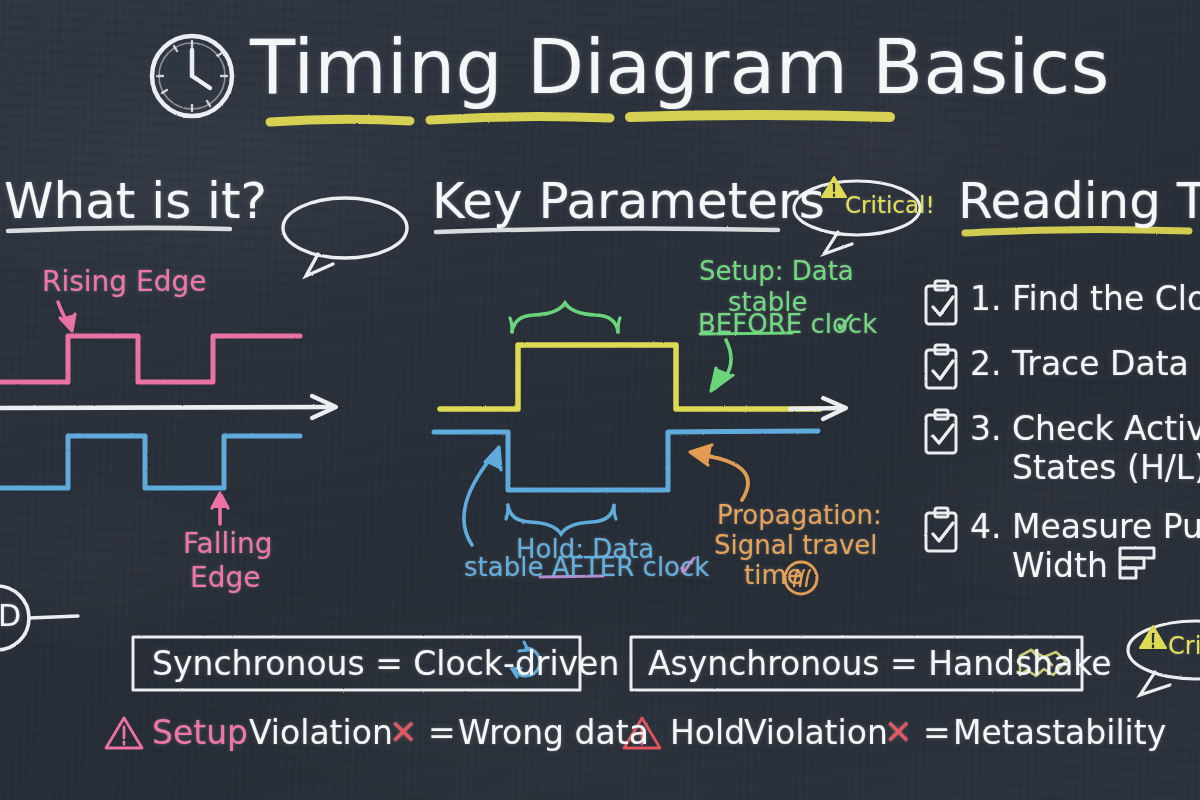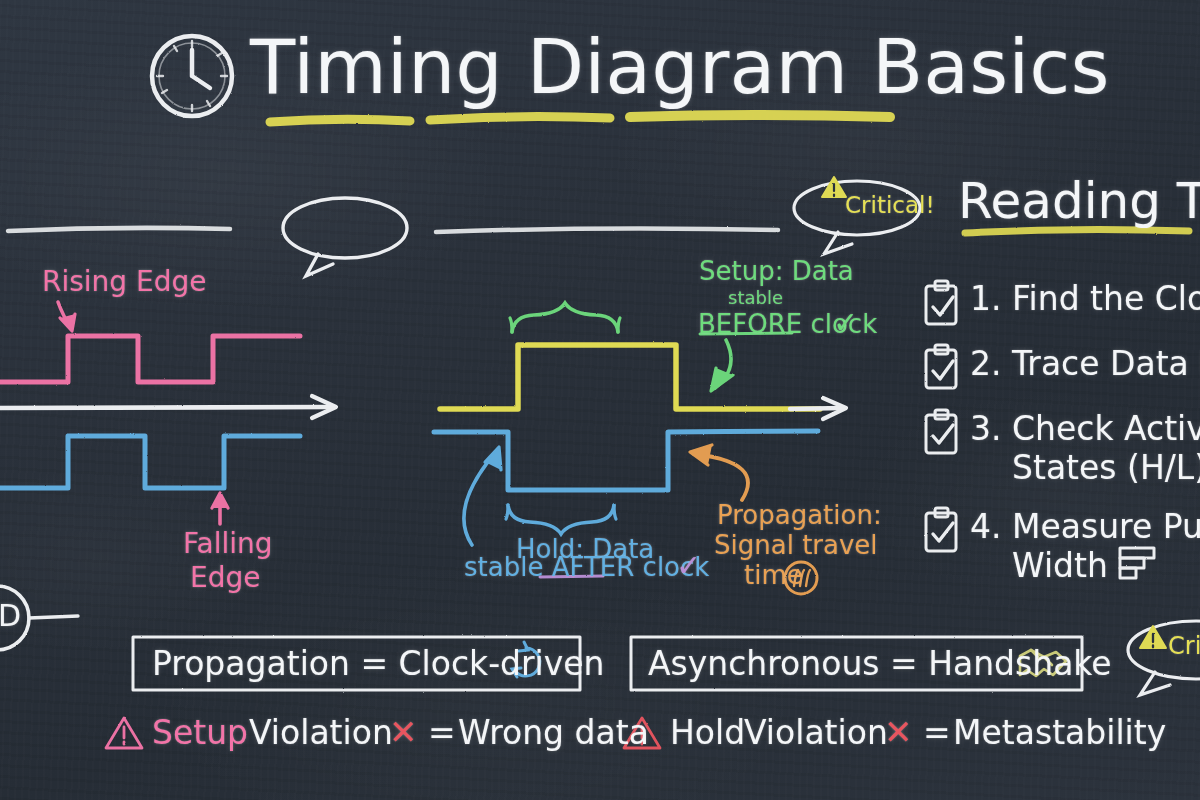--- a/index.html
+++ b/index.html
@@ -219,33 +219,35 @@
       <path d="M624 748 l18 -30 l18 30 z"></path>
       <path d="M642 727 v11 M642 742 v2.2"></path>
     </g>
   </g>
 </svg>
 
 <div class="lyr" style="width:1200px;height:800px;">
 
   <div class="tx chalk" style="left:250px;top:24px;font-size:74px;color:#f4f6f8;letter-spacing:.5px;">Timing Diagram Basics</div>
 
+  <div class="tx chalk" style="left:4px;top:172px;font-size:50px;color:#f4f6f8;">What is it?</div>
+  <div class="tx chalk" style="left:432px;top:172px;font-size:50px;color:#f4f6f8;">Key Parameters</div>
   <div class="tx chalk" style="left:958px;top:172px;font-size:50px;color:#f4f6f8;">Reading Tips</div>
 
   <div class="tx chalk" style="left:845px;top:192px;font-size:23px;color:#e6e055;">Critical!</div>
   <div class="tx chalk" style="left:1168px;top:632px;font-size:24px;color:#e6e055;">Cri</div>
 
   <div class="tx chalk" style="left:42px;top:265px;font-size:28px;color:#f274a8;">Rising Edge</div>
   <div class="tx chalk" style="left:183px;top:527px;font-size:28px;color:#f274a8;">Falling</div>
   <div class="tx chalk" style="left:190px;top:561px;font-size:28px;color:#f274a8;">Edge</div>
   <div class="tx chalk" style="left:-2px;top:598px;font-size:30px;color:#f2f4f6;">D</div>
 
 
   <div class="tx chalk" style="left:699px;top:256px;font-size:26px;color:#6edb7d;">Setup: Data</div>
-  <div class="tx chalk" style="left:728px;top:287px;font-size:18px;color:#6edb7d;">stable</div>
+  <div class="tx chalk" style="left:728px;top:287px;font-size:26px;color:#6edb7d;">stable</div>
   <div class="tx chalk" style="left:698px;top:309px;font-size:26px;color:#6edb7d;">BEFORE clock</div>
   <div class="tx chalk" style="left:833px;top:305px;font-size:30px;color:#6edb7d;">✓</div>
 
   <div class="tx chalk" style="left:516px;top:534px;font-size:26px;color:#62b0e2;">Hold: Data</div>
   <div class="tx chalk" style="left:464px;top:552px;font-size:26px;color:#62b0e2;">stable AFTER clock</div>
   <div class="tx chalk" style="left:676px;top:548px;font-size:30px;color:#b98fd6;">✓</div>
 
   <div class="tx chalk" style="left:717px;top:500px;font-size:26px;color:#e9a153;">Propagation:</div>
   <div class="tx chalk" style="left:714px;top:530px;font-size:26px;color:#e9a153;">Signal travel</div>
   <div class="tx chalk" style="left:744px;top:560px;font-size:26px;color:#e9a153;">time</div>
@@ -257,21 +259,21 @@
   <div class="tx chalk" style="left:1012px;top:344px;font-size:33px;color:#f4f6f8;">Trace Data Pa</div>
 
   <div class="tx chalk" style="left:970px;top:409px;font-size:33px;color:#f4f6f8;">3.</div>
   <div class="tx chalk" style="left:1012px;top:409px;font-size:33px;color:#f4f6f8;">Check Active</div>
   <div class="tx chalk" style="left:1012px;top:448px;font-size:33px;color:#f4f6f8;">States (H/L)</div>
 
   <div class="tx chalk" style="left:970px;top:507px;font-size:33px;color:#f4f6f8;">4.</div>
   <div class="tx chalk" style="left:1012px;top:507px;font-size:33px;color:#f4f6f8;">Measure Pulse</div>
   <div class="tx chalk" style="left:1012px;top:546px;font-size:33px;color:#f4f6f8;">Width</div>
 
-  <div class="tx chalk" style="left:152px;top:644px;font-size:33px;color:#f4f6f8;">Propagation = Clock-driven</div>
+  <div class="tx chalk" style="left:152px;top:644px;font-size:33px;color:#f4f6f8;">Synchronous = Clock-driven</div>
   <div class="tx chalk" style="left:648px;top:644px;font-size:33px;color:#f4f6f8;">Asynchronous = Handshake</div>
 
   <div class="tx chalk" style="left:152px;top:713px;font-size:33px;color:#f274a8;">Setup</div>
   <div class="tx chalk" style="left:249px;top:713px;font-size:33px;color:#f4f6f8;">Violation</div>
   <div class="tx chalk" style="left:389px;top:712px;font-size:34px;color:#e8555f;">✕</div>
   <div class="tx chalk" style="left:428px;top:713px;font-size:33px;color:#f4f6f8;">=</div>
   <div class="tx chalk" style="left:458px;top:713px;font-size:33px;color:#f4f6f8;">Wrong data</div>
 
   <div class="tx chalk" style="left:670px;top:713px;font-size:33px;color:#f4f6f8;">Hold</div>
   <div class="tx chalk" style="left:744px;top:713px;font-size:33px;color:#f4f6f8;">Violation</div>

